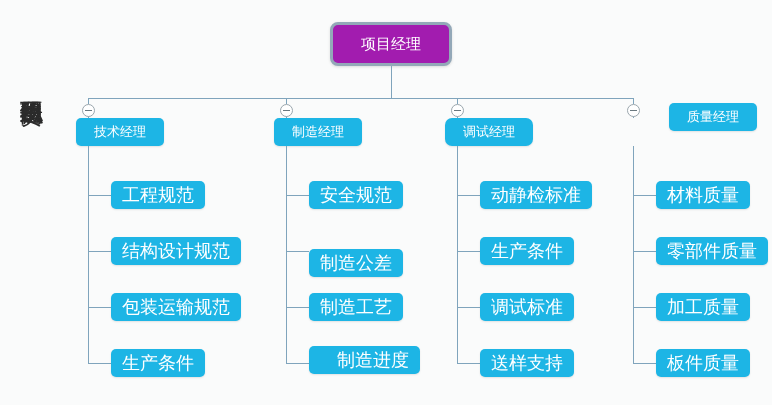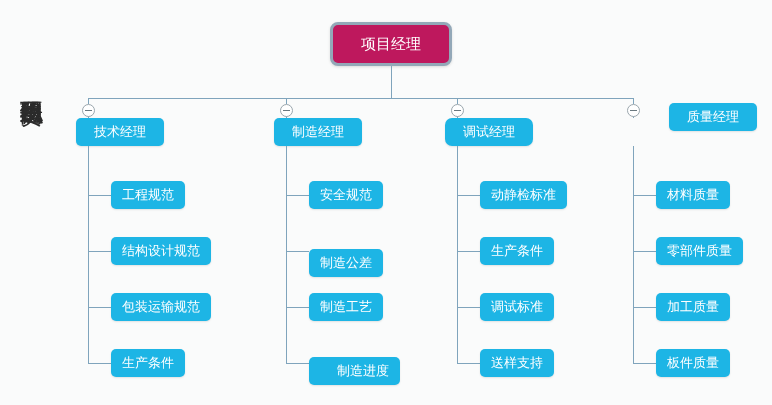--- a/index.html
+++ b/index.html
@@ -78,37 +78,37 @@
     display: flex;
     align-items: center;
     justify-content: center;
     white-space: nowrap;
     cursor: pointer;
     font-family: "DejaVu Sans", "Liberation Sans", sans-serif;
     box-shadow: 0 1px 2px rgba(0,0,0,0.10);
   }
 
   .node.root {
-    background: #be185d;
+    background: #a21caf;
     border: 3px solid #93a8b8;
     border-radius: 8px;
     font-size: 15px;
     height: 44px;
     box-shadow: 0 1px 3px rgba(0,0,0,0.13);
   }
 
   .node.manager {
     font-size: 13px;
     height: 28px;
     padding: 0 10px;
     text-align: center;
   }
 
   .node.leaf {
-    font-size: 13px;
+    font-size: 18px;
     height: 28px;
     padding: 0 11px;
   }
 </style>
 </head>
 <body>
 
 <div id="chart-root">
 
   <div class="side-title">项目组织及岗位职责</div>
@@ -135,21 +135,21 @@
       <div class="line v" style="left: 286px; top: 116px; height: 2px;"></div>
       <div class="node manager" style="left: 274px; top: 118px; width: 88px;">制造经理</div>
       <div class="line v" style="left: 286px; top: 146px; height: 217px;"></div>
       <div class="line h" style="left: 286px; top: 195px; width: 23px;"></div>
       <div class="node leaf" style="left: 309px; top: 181px;">安全规范</div>
       <div class="line h" style="left: 286px; top: 251px; width: 23px;"></div>
       <div class="node leaf" style="left: 309px; top: 237px; margin-top: 12px;">制造公差</div>
       <div class="line h" style="left: 286px; top: 307px; width: 23px;"></div>
       <div class="node leaf" style="left: 309px; top: 293px;">制造工艺</div>
       <div class="line h" style="left: 286px; top: 363px; width: 23px;"></div>
-      <div class="node leaf" style="left: 309px; top: 357px; padding-left: 28px;">制造进度</div>
+      <div class="node leaf" style="left: 309px; top: 346px; padding-left: 28px;">制造进度</div>
       <div class="line v" style="left: 457px; top: 98px; height: 6px;"></div>
       <div class="toggle" style="left: 450.5px; top: 103.5px;"></div>
       <div class="line v" style="left: 457px; top: 116px; height: 2px;"></div>
       <div class="node manager" style="left: 445px; top: 118px; width: 88px; border-radius: 7px;">调试经理</div>
       <div class="line v" style="left: 457px; top: 146px; height: 217px;"></div>
       <div class="line h" style="left: 457px; top: 195px; width: 23px;"></div>
       <div class="node leaf" style="left: 480px; top: 181px;">动静检标准</div>
       <div class="line h" style="left: 457px; top: 251px; width: 23px;"></div>
       <div class="node leaf" style="left: 480px; top: 237px;">生产条件</div>
       <div class="line h" style="left: 457px; top: 307px; width: 23px;"></div>

